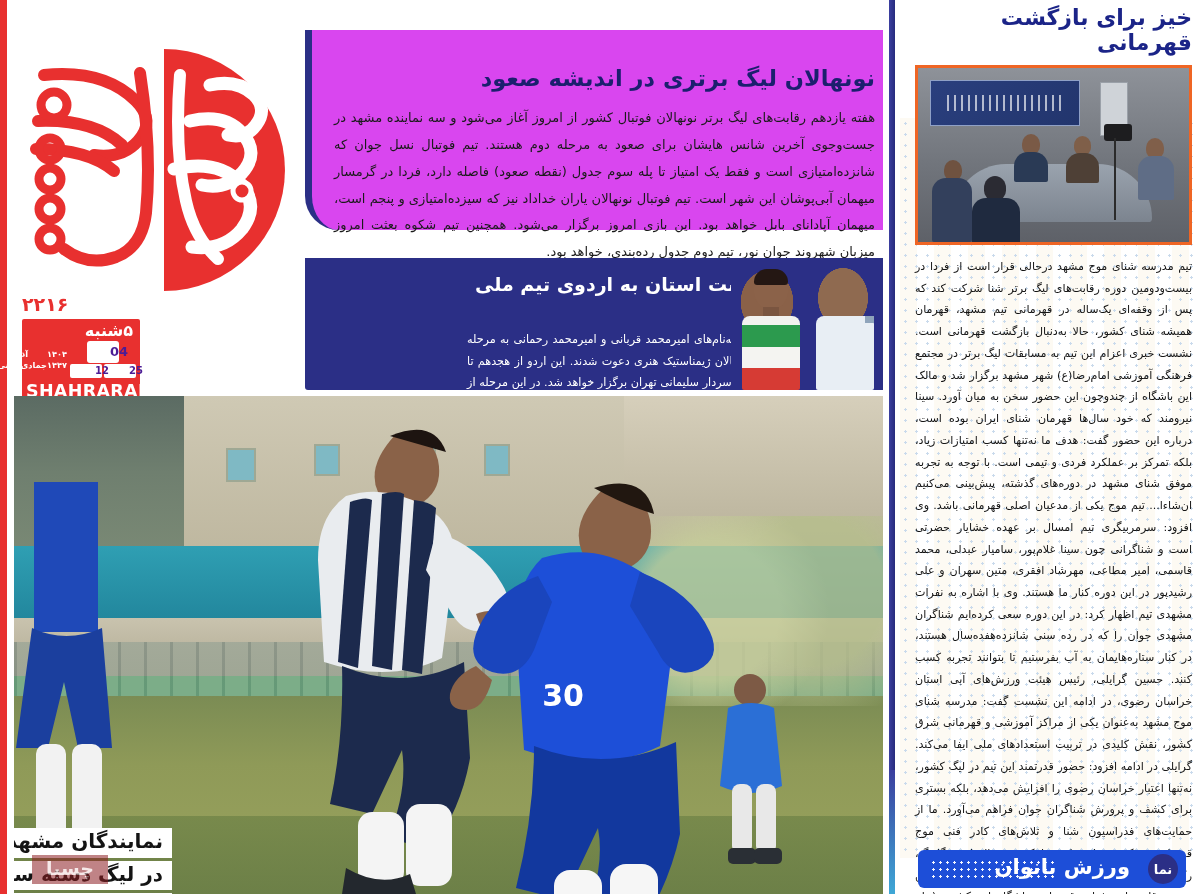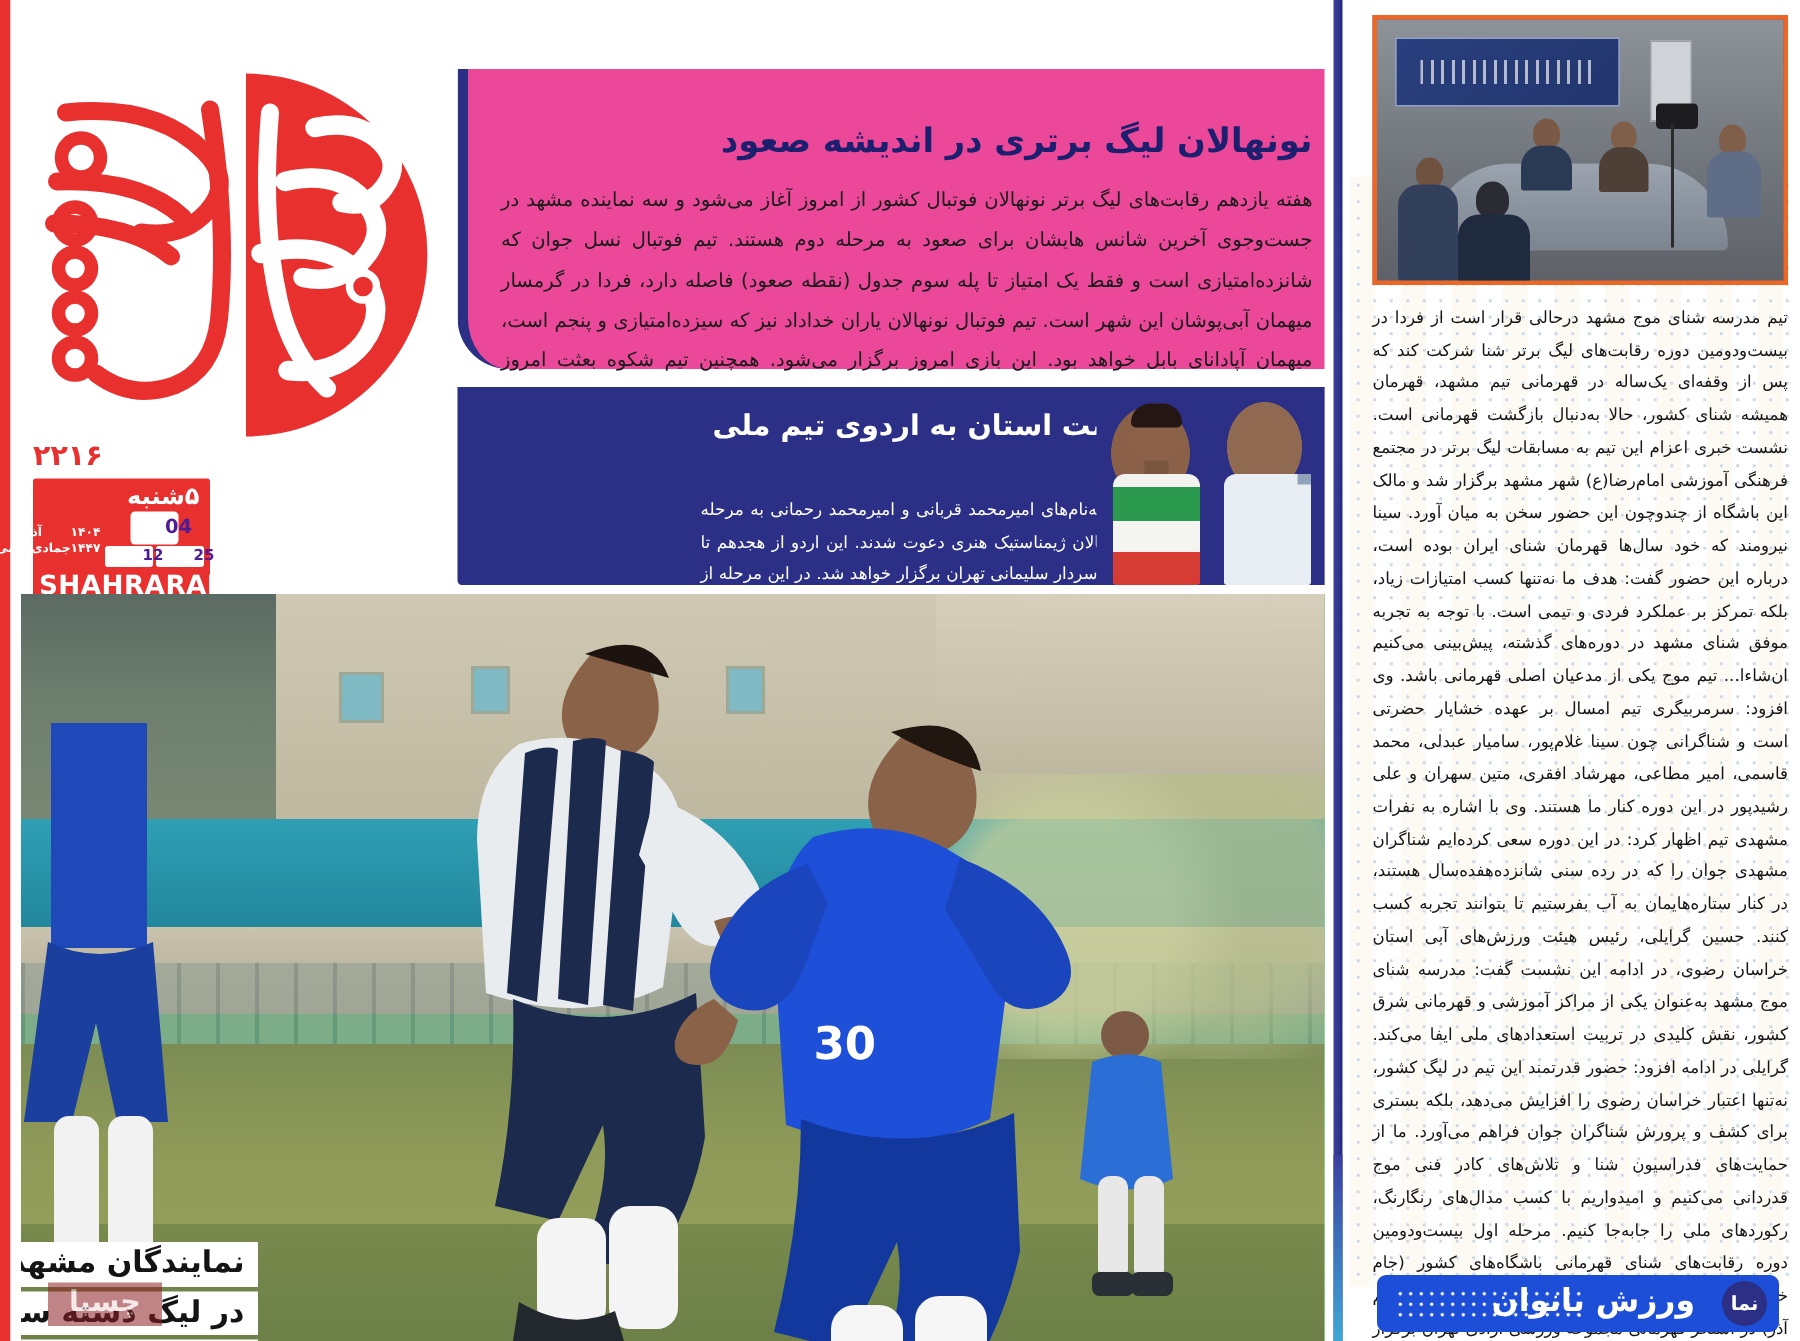--- a/index.html
+++ b/index.html
@@ -77,22 +77,22 @@
   .numrow { display:flex; gap:2px; }
   .site-url {
     background: #e8302f; color: #fff; font-weight: 700;
     font-size: 17.5px; letter-spacing: .3px; text-align: center;
     padding: 1px 0 2px 0; direction: ltr;
     font-family: "DejaVu Sans", sans-serif;
   }
 
   
   .top-story {
-    position: absolute; left: 305px; top: 46px; width: 578px; height: 200px;
-    background: #ec4899;
+    position: absolute; left: 305px; top: 30px; width: 578px; height: 200px;
+    background: #d946ef;
     border-left: 7px solid #2b2f86;
     border-radius: 0 0 0 34px;
     padding: 34px 8px 10px 22px;
     text-align: right;
   }
   .top-story h2 {
     font-size: 22.5px; font-weight: 700; color: #1b1f6e;
     letter-spacing: -.3px; margin-bottom: 12px; line-height: 1.3;
   }
   .top-story p {
@@ -417,20 +417,21 @@
     <div class="watermark">
       <div class="wm-box">چسبا</div>
     </div>
   </figure>
 
   <div class="v-div"></div>
   <div class="v-div-cyan"></div>
 
   <div class="rc-dots"></div>
   <div class="rc-inner">
+    <h2 class="rc-head">خیز برای بازگشت قهرمانی</h2>
 
     <figure class="rc-photo">
       <div class="rcp-back"></div>
       <div class="rcp-banner"></div>
       <div class="rcp-door"></div>
       <div class="rcp-table"></div>
 
       <div class="rcp-p" style="left:104px; top:66px; width:18px; height:20px; background:#7a5a46;"></div>
       <div class="rcp-body" style="left:96px; top:84px; width:34px; height:30px; background:#2a3a55;"></div>
       <div class="rcp-p" style="left:156px; top:68px; width:17px; height:19px; background:#7f5f49;"></div>

